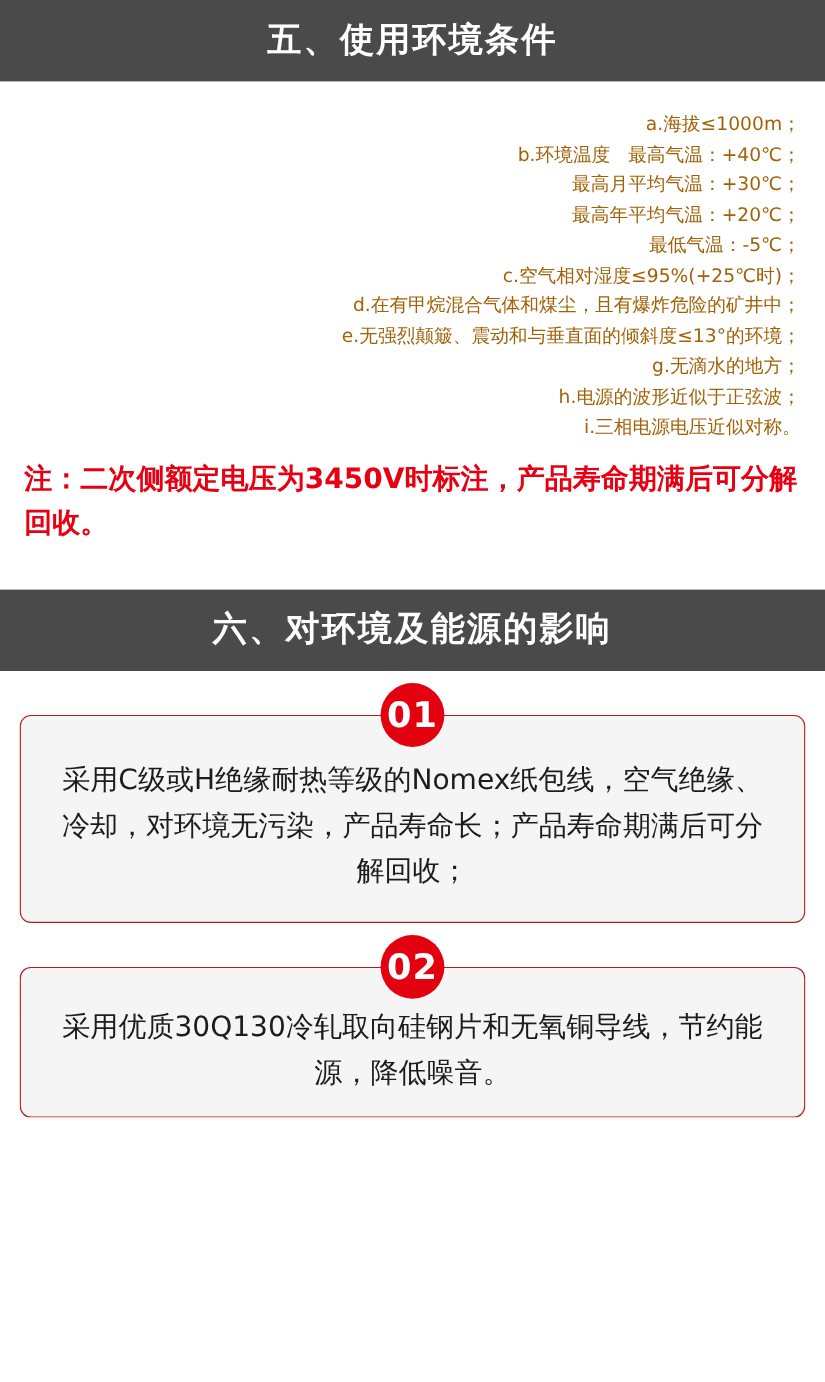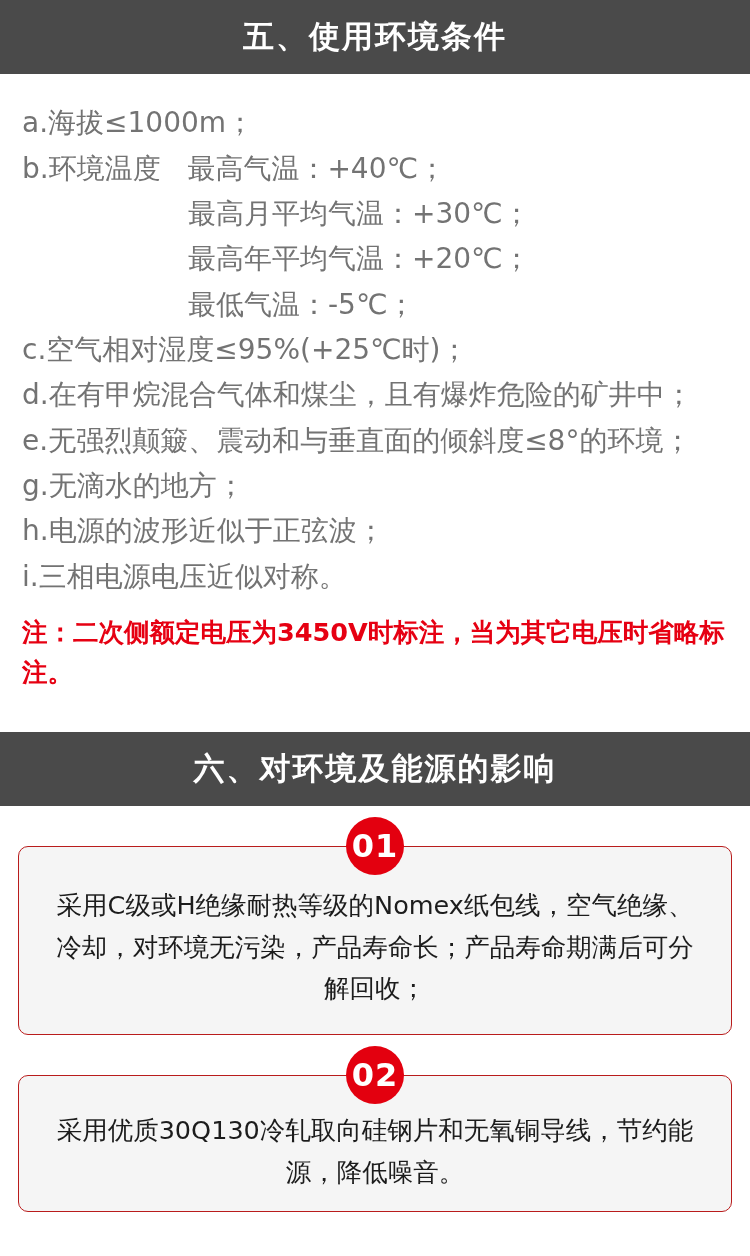--- a/index.html
+++ b/index.html
@@ -32,24 +32,25 @@
     line-height: 1.2;
   }
   .bar-1 { margin-top: 0; }
   .bar-2 { margin-top: 34px; }
 
   
   .body-block {
     padding: 26px 22px 6px 22px;
   }
   .line {
-    font-size: 28px;
+    font-size: 17px;
     line-height: 1.62;
-    color: #737373;
+    color: #a16207;
     white-space: pre;
+    text-align: right;
   }
   .line.indent {
     padding-left: 166px;
   }
   .note {
     color: #e60012;
     font-weight: bold;
     font-size: 25.5px;
     line-height: 1.55;
     margin-top: 14px;
@@ -105,25 +106,25 @@
   <div class="section-bar bar-1">五、使用环境条件</div>
 
   <div class="body-block">
     <div class="line">a.海拔≤1000m；</div>
     <div class="line">b.环境温度   最高气温：+40℃；</div>
     <div class="line indent">最高月平均气温：+30℃；</div>
     <div class="line indent">最高年平均气温：+20℃；</div>
     <div class="line indent">最低气温：-5℃；</div>
     <div class="line">c.空气相对湿度≤95%(+25℃时)；</div>
     <div class="line">d.在有甲烷混合气体和煤尘，且有爆炸危险的矿井中；</div>
-    <div class="line">e.无强烈颠簸、震动和与垂直面的倾斜度≤8°的环境；</div>
+    <div class="line">e.无强烈颠簸、震动和与垂直面的倾斜度≤13°的环境；</div>
     <div class="line">g.无滴水的地方；</div>
     <div class="line">h.电源的波形近似于正弦波；</div>
     <div class="line">i.三相电源电压近似对称。</div>
-    <div class="note">注：二次侧额定电压为3450V时标注，当为其它电压时省略标注。</div>
+    <div class="note">注：二次侧额定电压为3450V时标注，产品寿命期满后可分解回收。</div>
   </div>
 
   <div class="section-bar bar-2">六、对环境及能源的影响</div>
 
   <div class="cards">
 
     <div class="card-wrap">
       <div class="badge">01</div>
       <div class="card">采用C级或H绝缘耐热等级的Nomex纸包线，空气绝缘、冷却，对环境无污染，产品寿命长；产品寿命期满后可分解回收；</div>
     </div>

